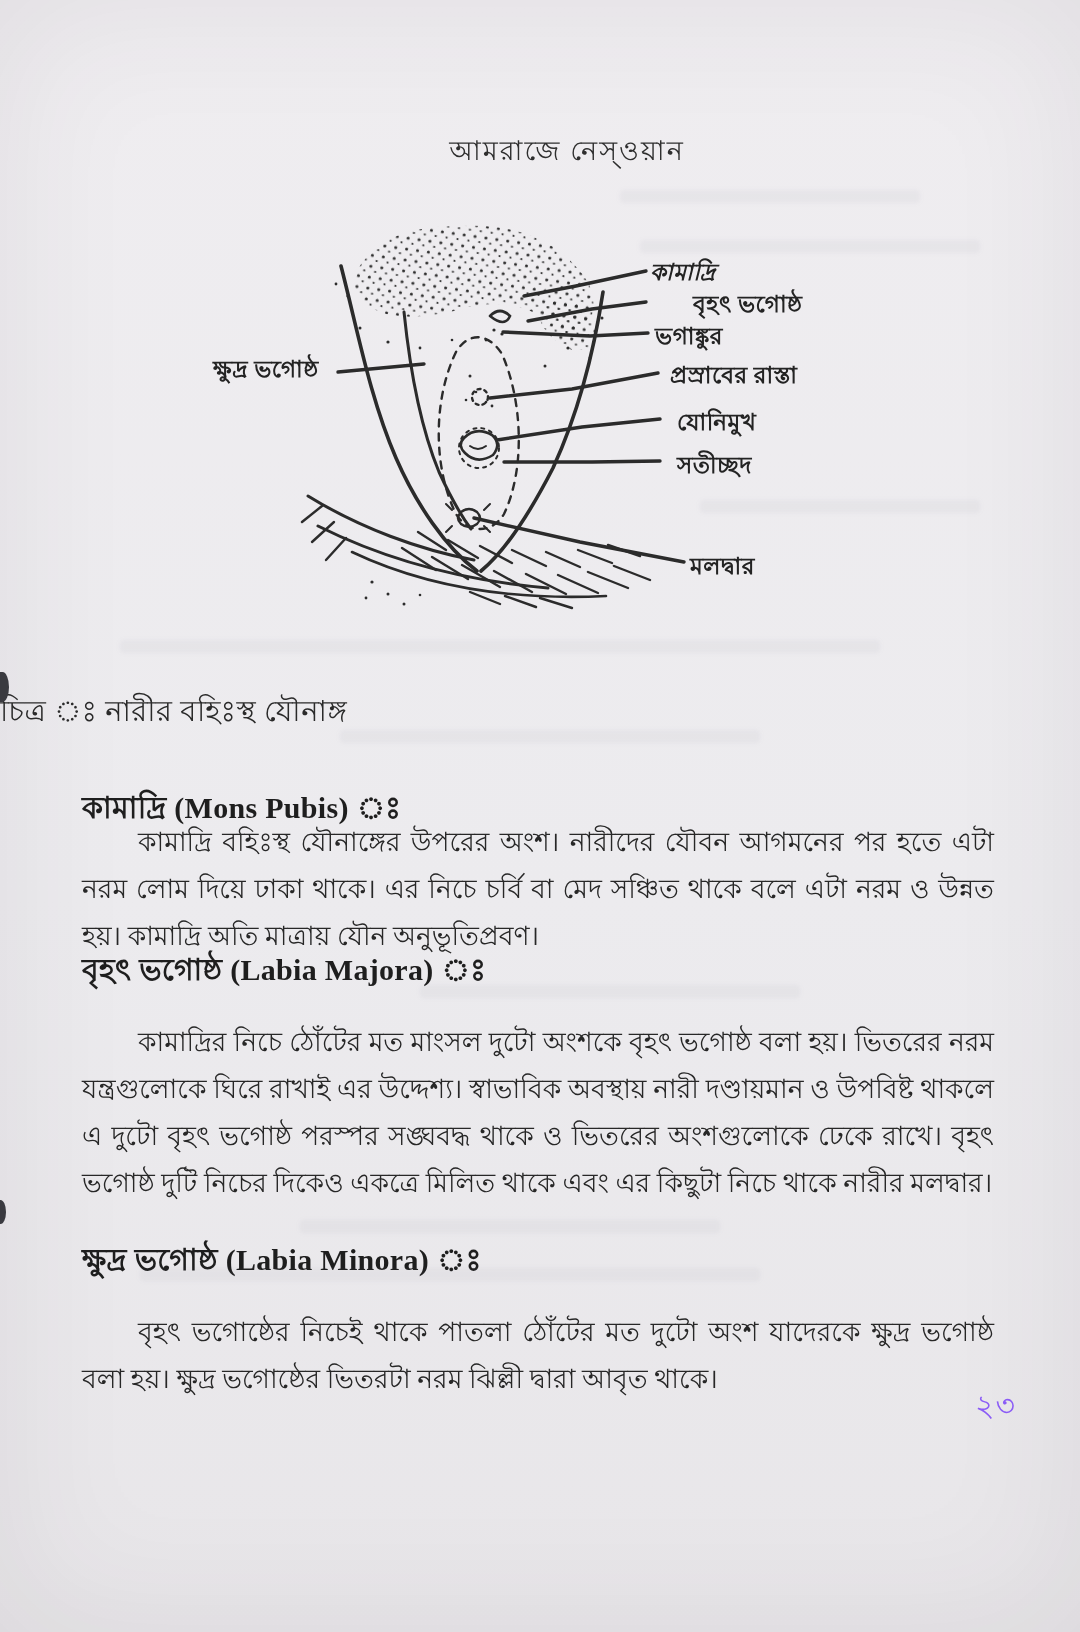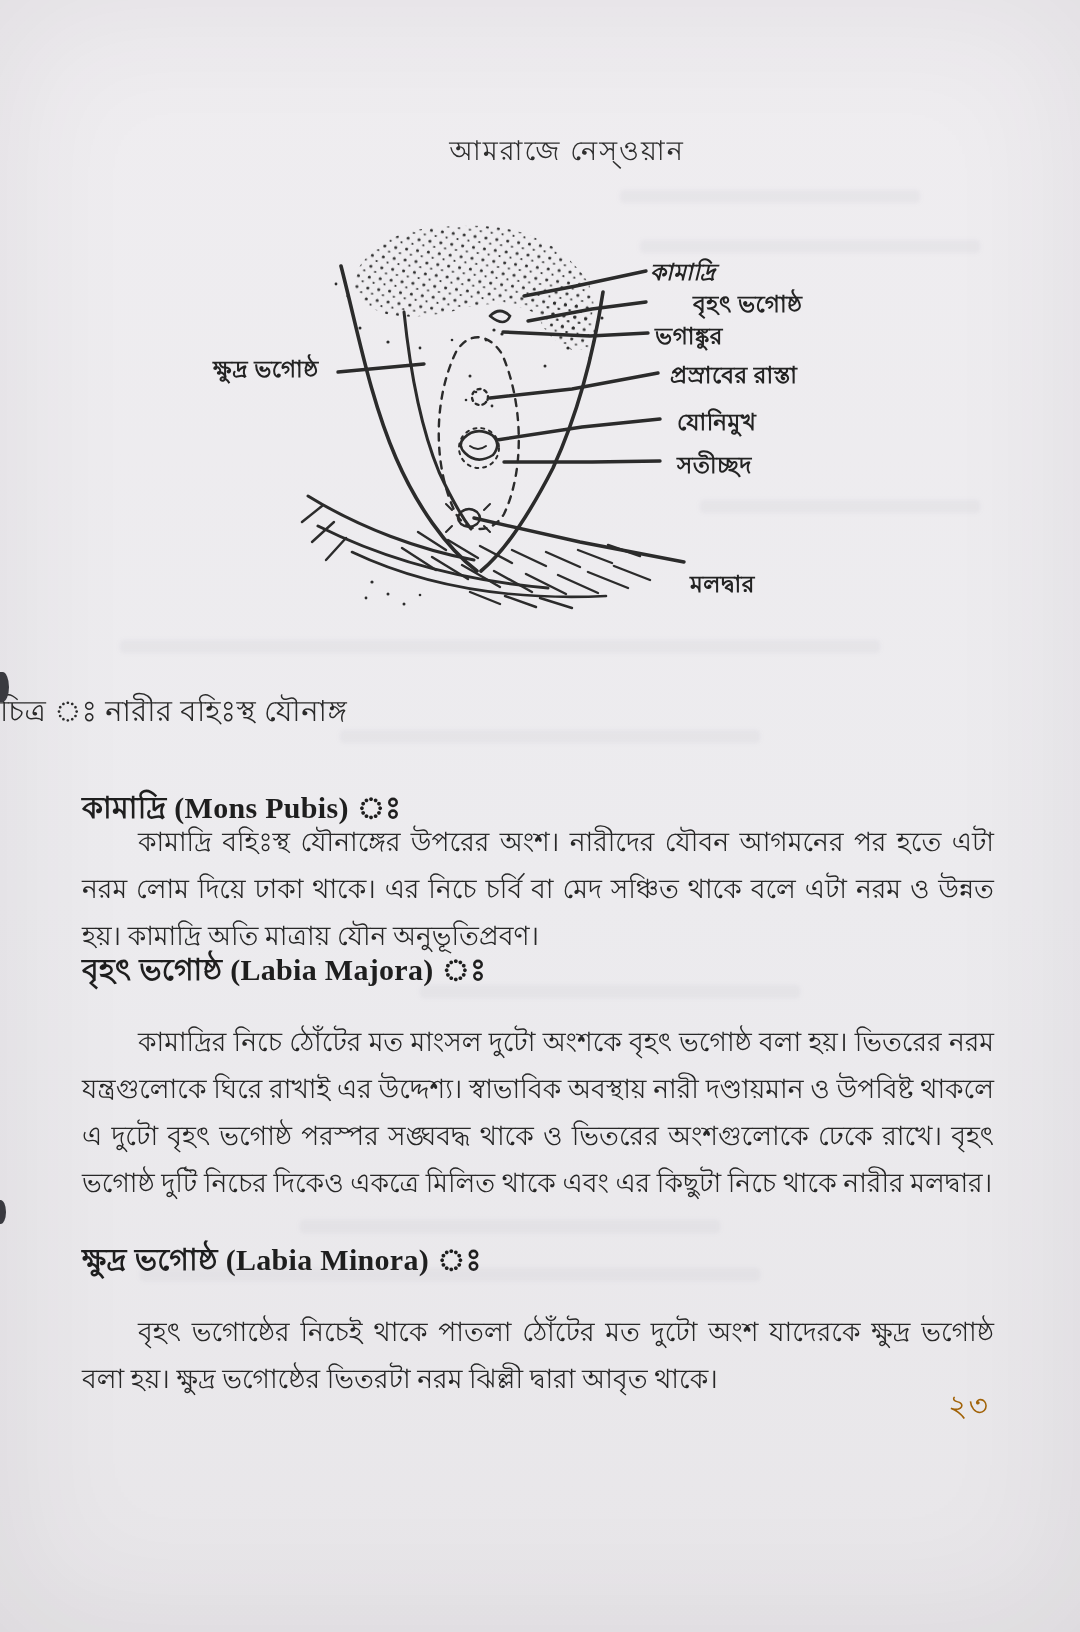--- a/index.html
+++ b/index.html
@@ -22,41 +22,41 @@
   .fig-label{
     position:absolute; font-size:23px; font-weight:700; color:#232323;
     white-space:nowrap; letter-spacing:.5px;
   }
   .lbl-kamadri       { left:650px; top:254px;font-style:italic; }
   .lbl-brihot        { left:648px; top:286px;margin-left:45px; }
   .lbl-bhogankur     { left:655px; top:318px; }
   .lbl-rasta         { left:670px; top:357px; }
   .lbl-jonimukh      { left:677px; top:404px; }
   .lbl-sotichhod     { left:677px; top:447px; }
-  .lbl-moldar        { left:690px; top:566px; }
+  .lbl-moldar        { left:690px; top:548px; }
   .lbl-khudro        { left:213px; top:351px; }
   .fig-caption{
     position:absolute; top:688px; left:0; width:100%;
     font-size:29px; color:#2a2a2a; letter-spacing:.5px;
   }
   
   .section-heading{
     position:absolute; left:82px; width:920px;
     font-size:30px; font-weight:700; color:#1e1e1e; letter-spacing:.3px;
   }
   .h1{ top:784px; } .h2{ top:946px; } .h3{ top:1236px; }
   .body-para{
     position:absolute; left:82px; width:912px;
     font-size:26.5px; line-height:47px; text-align:justify;
     text-indent:56px; color:#272727;margin-top:19px;
   }
   .p1{ top:800px; } .p2{ top:1000px; } .p3{ top:1290px; }
   .page-number{
-    position:absolute; top:1382px; left:948px;
-    font-size:30px; color:#a16207; letter-spacing:1px;
+    position:absolute; top:1382px; left:975px;
+    font-size:30px; color:#8b5cf6; letter-spacing:1px;
   }
   
   .edge-mark{ position:absolute; background:#3a3a40; }
   .edge-mark.m1{ left:-4px; top:672px; width:13px; height:30px; border-radius:0 70% 70% 0; }
   .edge-mark.m2{ left:-5px; top:1200px; width:11px; height:24px; border-radius:0 70% 70% 0; }
   .bleed{
     position:absolute; background:rgba(110,108,122,.055);
     filter:blur(2px); border-radius:4px; height:13px;
   }
 </style>

